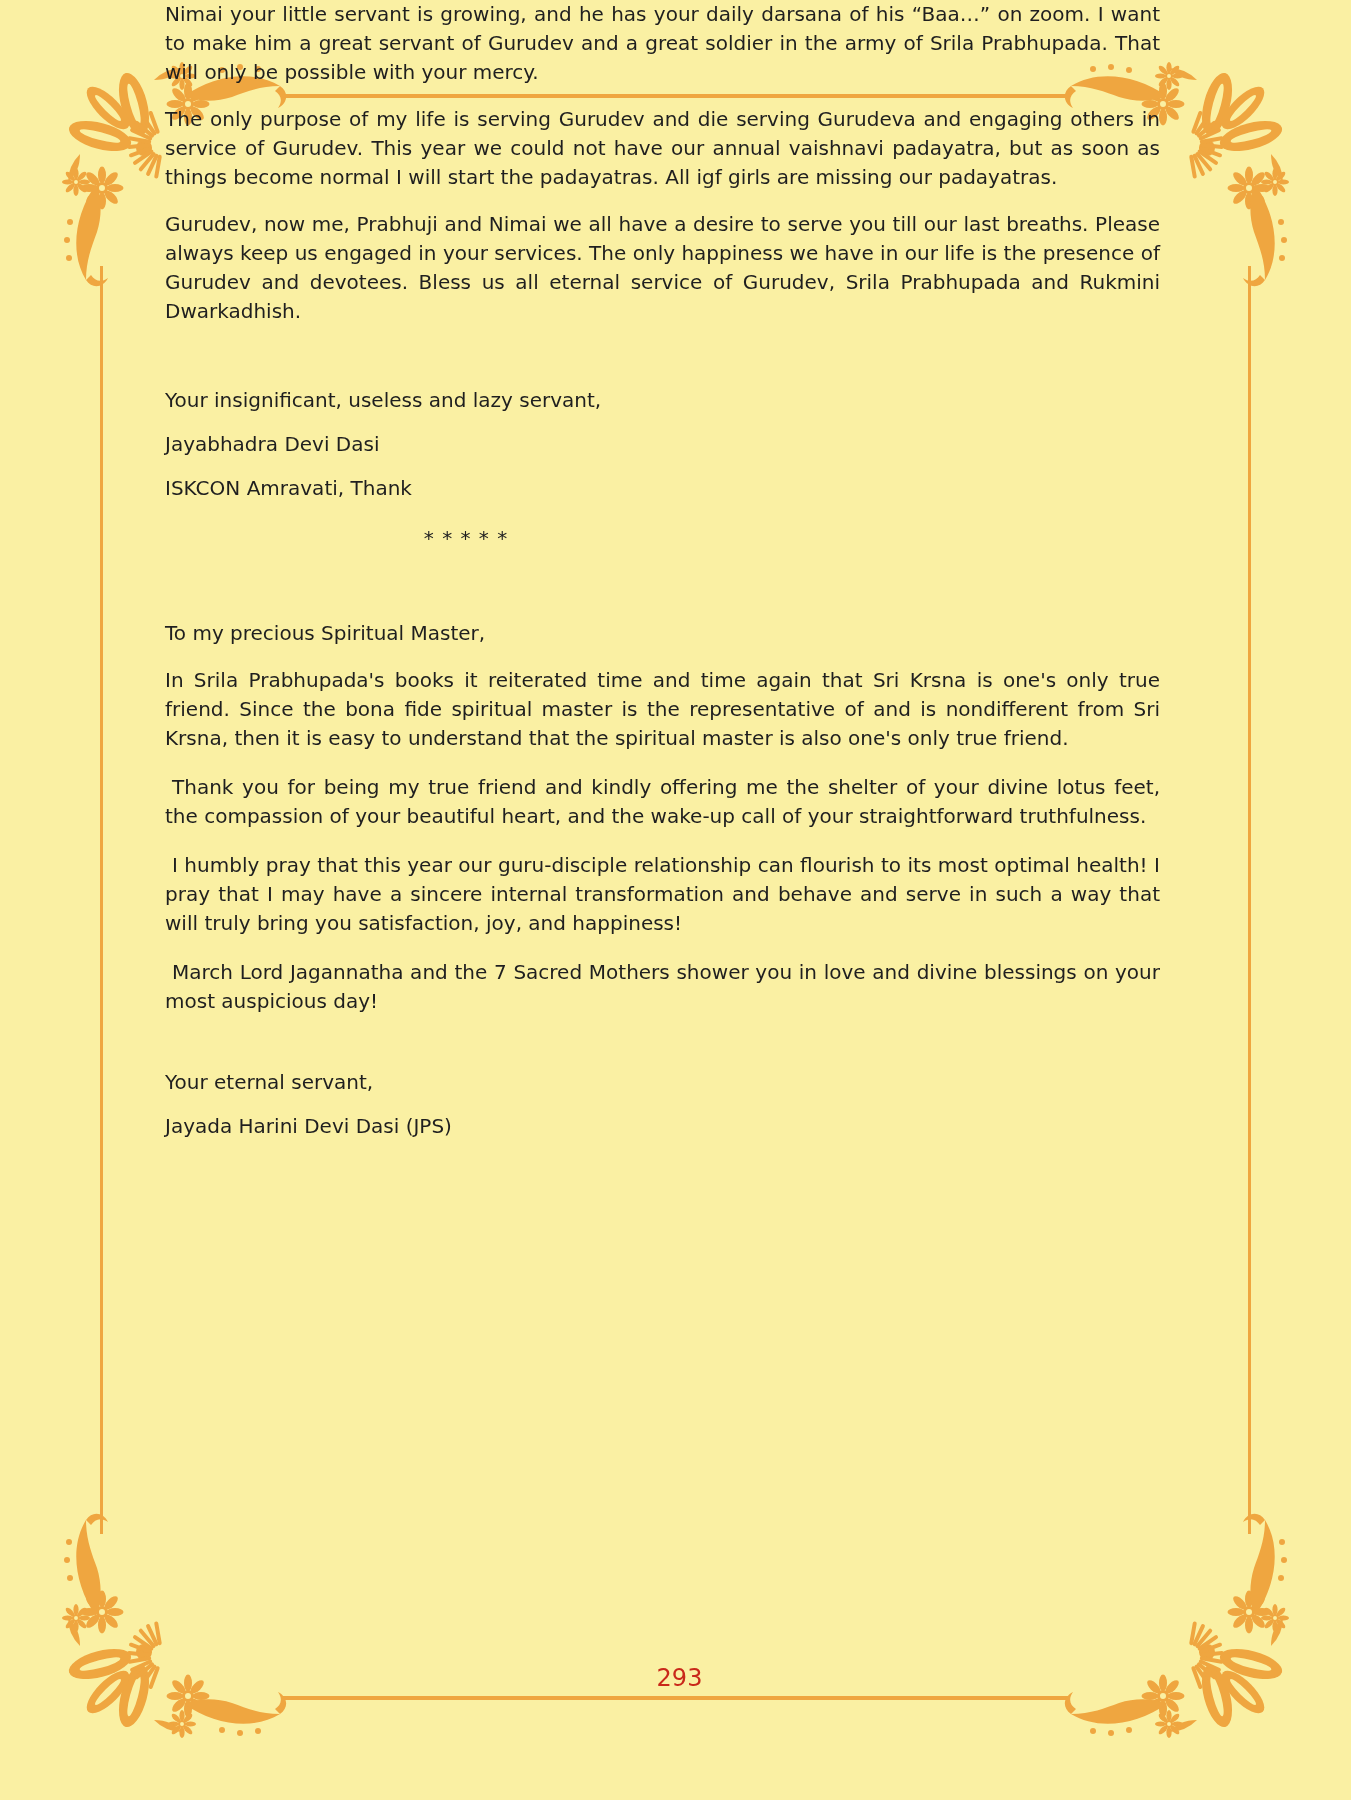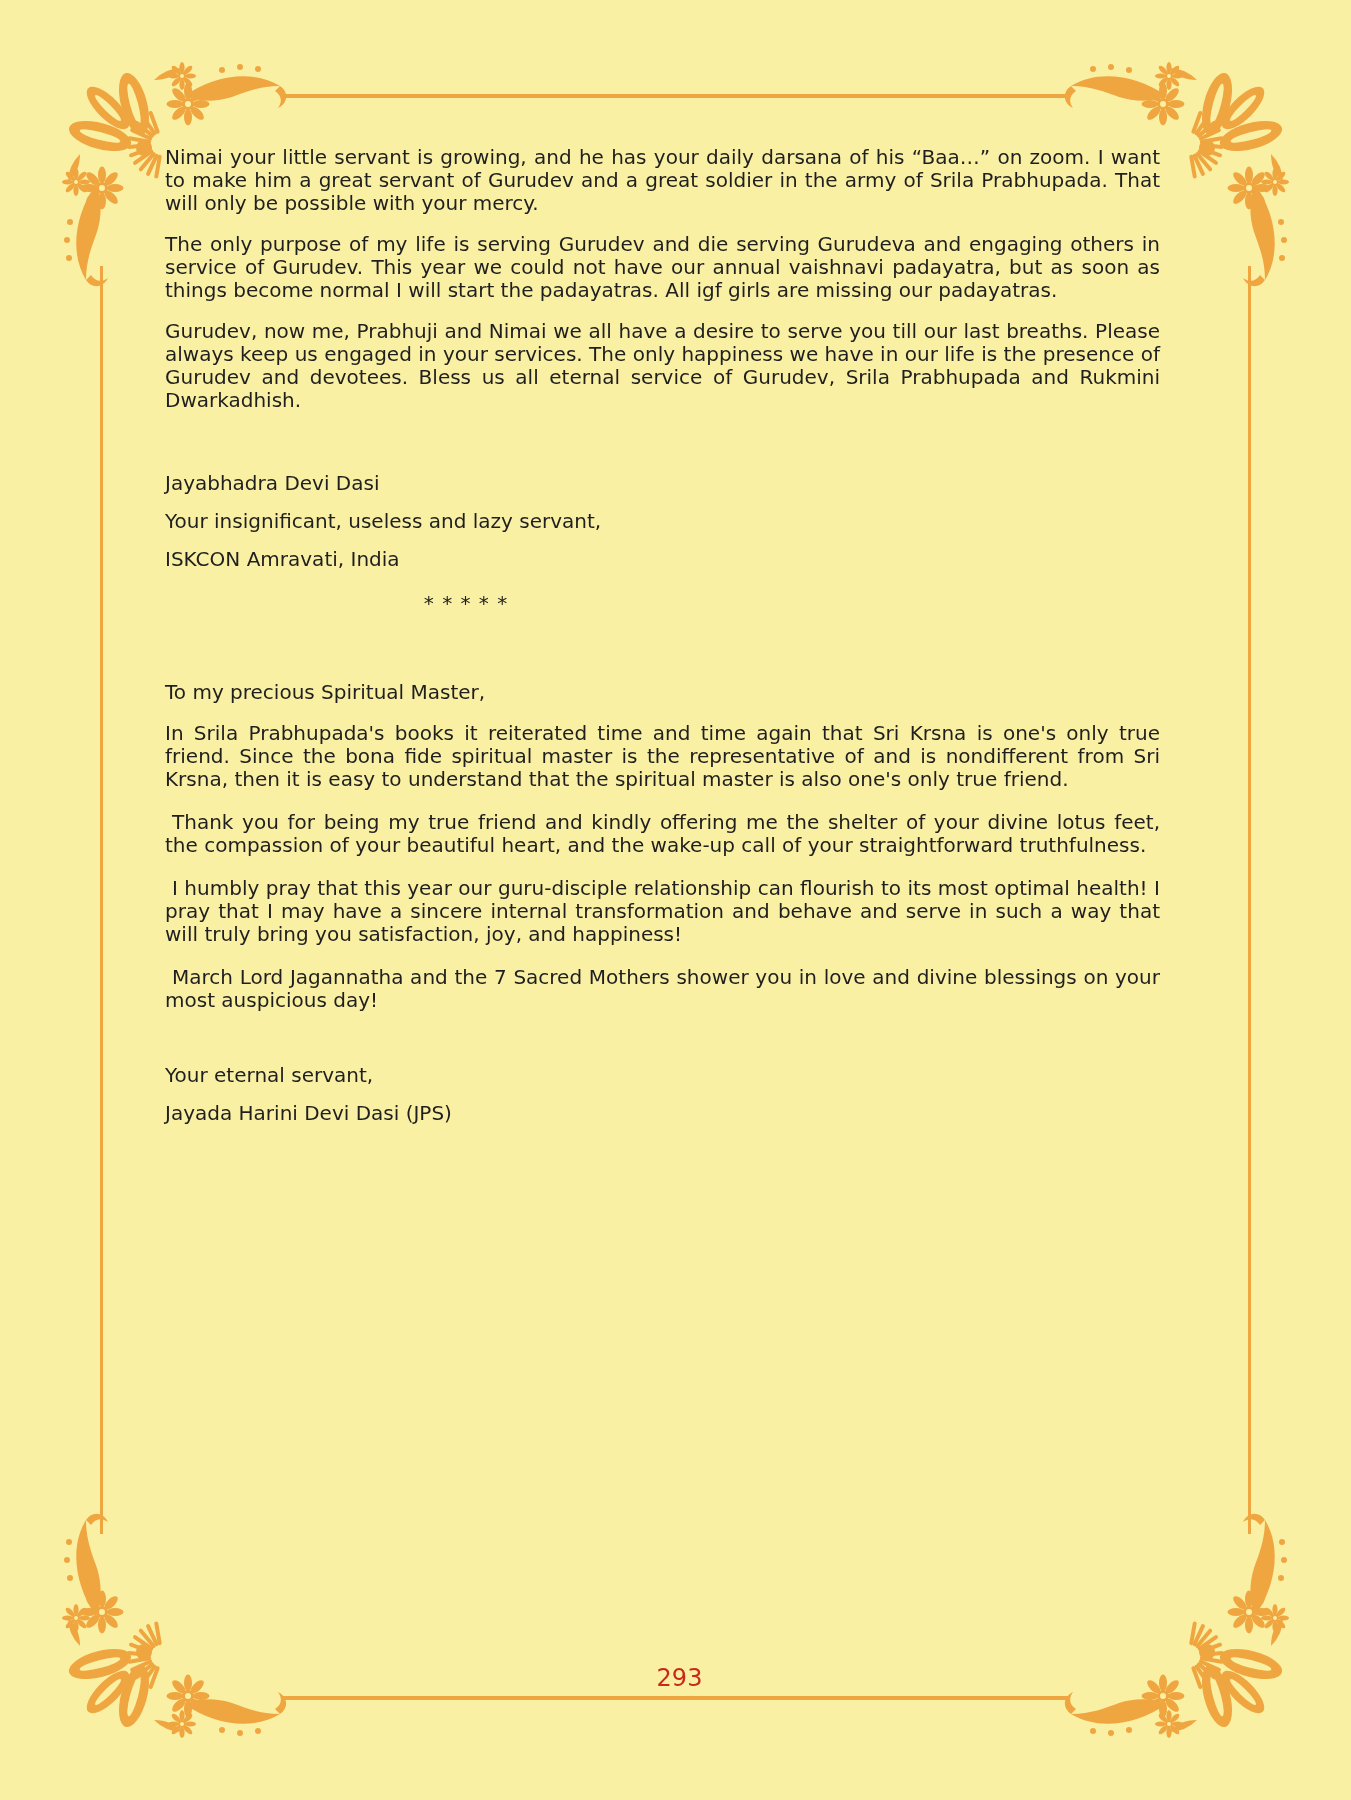--- a/index.html
+++ b/index.html
@@ -22,23 +22,22 @@
   .rule-right{left:1248px;top:266px;width:3px;height:1268px;}
   
   .corner{position:absolute;width:230px;height:230px;}
   .corner.tl{left:58px;top:58px;}
   .corner.tr{left:1063px;top:58px;transform:scaleX(-1);}
   .corner.bl{left:58px;top:1512px;transform:scaleY(-1);}
   .corner.br{left:1063px;top:1512px;transform:scale(-1,-1);}
   
   .content{
     position:absolute;left:165px;top:0;width:995px;
-    font-size:20px;line-height:23px;text-align:justify;
+    font-size:20px;line-height:29px;text-align:justify;
     -webkit-hyphens:none;hyphens:none;
-    padding-top:146px;
   }
   .content p{margin:0 0 18px 0;}
   .letter2-paragraphs p{margin-bottom:20px;}
   .letter2-paragraphs p:not(:first-child){text-indent:7px;}
   .signoff p{margin:0 0 15px 0;text-align:left;}
   .signoff.first-signoff{margin-top:60px;}
   .signoff.second-signoff{margin-top:52px;}
   .stars{
     width:602px;text-align:center;margin:21px 0 0 0;
     font-size:20px;letter-spacing:1px;
@@ -140,23 +139,23 @@
 
   <div class="content">
 
     <div class="letter1-paragraphs">
         <p>Nimai your little servant is growing, and he has your daily darsana of his “Baa…” on zoom. I want to make him a great servant of Gurudev and a great soldier in the army of Srila Prabhupada. That will only be possible with your mercy.</p>
         <p>The only purpose of my life is serving Gurudev and die serving Gurudeva and engaging others in service of Gurudev. This year we could not have our annual vaishnavi padayatra, but as soon as things become normal I will start the padayatras. All igf girls are missing our padayatras.</p>
         <p>Gurudev, now me, Prabhuji and Nimai we all have a desire to serve you till our last breaths. Please always keep us engaged in your services. The only happiness we have in our life is the presence of Gurudev and devotees. Bless us all eternal service of Gurudev, Srila Prabhupada and Rukmini Dwarkadhish.</p>
       </div>
 
     <div class="signoff first-signoff">
+        <p>Your insignificant, useless and lazy servant,</p>
         <p>Jayabhadra Devi Dasi</p>
-        <p>Your insignificant, useless and lazy servant,</p>
-        <p>ISKCON Amravati, India</p>
+        <p>ISKCON Amravati, Thank</p>
       </div>
 
     <div class="stars">* * * * *</div>
 
     <p class="salutation">To my precious Spiritual Master,</p>
 
     <div class="letter2-paragraphs">
         <p>In Srila Prabhupada's books it reiterated time and time again that Sri Krsna is one's only true friend. Since the bona fide spiritual master is the representative of and is nondifferent from Sri Krsna, then it is easy to understand that the spiritual master is also one's only true friend.</p>
         <p>Thank you for being my true friend and kindly offering me the shelter of your divine lotus feet, the compassion of your beautiful heart, and the wake-up call of your straightforward truthfulness.</p>
         <p>I humbly pray that this year our guru-disciple relationship can flourish to its most optimal health! I pray that I may have a sincere internal transformation and behave and serve in such a way that will truly bring you satisfaction, joy, and happiness!</p>

